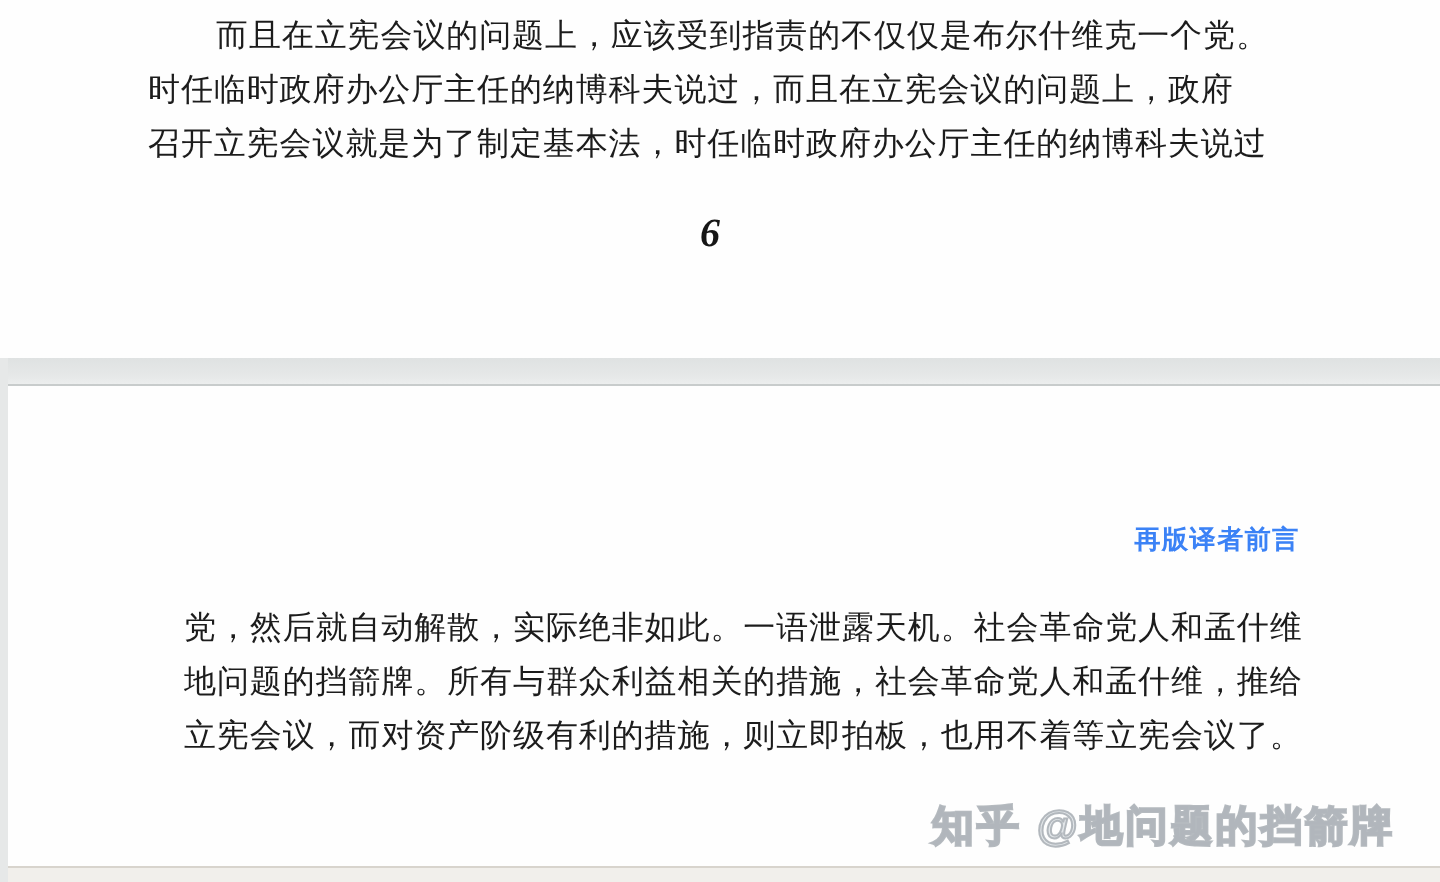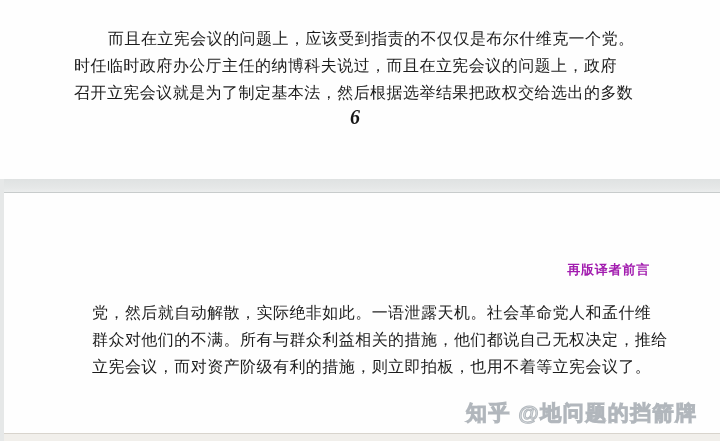--- a/index.html
+++ b/index.html
@@ -23,21 +23,20 @@
     left: 74px;
     top: 5px;
     width: 562px;
     font-size: 16px;
     line-height: 27px;
     letter-spacing: 0.45px;
     white-space: nowrap;
   }
   .p1-text .line.indent {
     text-indent: 34px;
-    margin-top: 20px;
   }
   .page-number {
     position: absolute;
     left: 74px;
     top: 106px;
     width: 562px;
     text-align: center;
     font-size: 20px;
     font-style: italic;
     font-weight: 700;
@@ -76,32 +75,31 @@
 
   
   .p2-header {
     position: absolute;
     right: 70px;
     top: 261px;
     font-family: "Liberation Sans", "DejaVu Sans", sans-serif;
     font-weight: 700;
     font-size: 13px;
     letter-spacing: 0.8px;
-    color: #a21caf;
+    color: #3b82f6;
   }
   .p2-text {
     position: absolute;
     left: 92px;
     top: 301px;
     width: 558px;
     font-size: 16px;
     line-height: 27px;
     letter-spacing: 0.45px;
     white-space: nowrap;
-    font-family: Liberation Mono, monospace;
   }
 
   
   .watermark {
     position: absolute;
     left: 466px;
     top: 399px;
     font-family: "Liberation Sans", "DejaVu Sans", sans-serif;
     font-weight: 600;
     font-size: 21px;
@@ -114,33 +112,33 @@
   }
 </style>
 </head>
 <body>
 
 <div class="screen">
 
   <div class="p1-text">
     <div class="line indent">而且在立宪会议的问题上，应该受到指责的不仅仅是布尔什维克一个党。</div>
     <div class="line">时任临时政府办公厅主任的纳博科夫说过，而且在立宪会议的问题上，政府</div>
-    <div class="line">召开立宪会议就是为了制定基本法，然后根据选举结果把政权交给选出的多数</div>
+    <div class="line">召开立宪会议就是为了制定基本法，时任临时政府办公厅主任的纳博科夫说过</div>
   </div>
 
   <div class="page-number">6</div>
 
   <div class="page-divider"></div>
   <div class="left-edge-stripe"></div>
 
   <div class="p2-header">再版译者前言</div>
 
   <div class="p2-text">
     <div class="line">党，然后就自动解散，实际绝非如此。一语泄露天机。社会革命党人和孟什维</div>
-    <div class="line">群众对他们的不满。所有与群众利益相关的措施，他们都说自己无权决定，推给</div>
+    <div class="line">地问题的挡箭牌。所有与群众利益相关的措施，社会革命党人和孟什维，推给</div>
     <div class="line">立宪会议，而对资产阶级有利的措施，则立即拍板，也用不着等立宪会议了。</div>
   </div>
 
   <div class="watermark">知乎 @地问题的挡箭牌</div>
 
   <div class="bottom-edge-band"></div>
 
 </div>
 
 </body></html>

